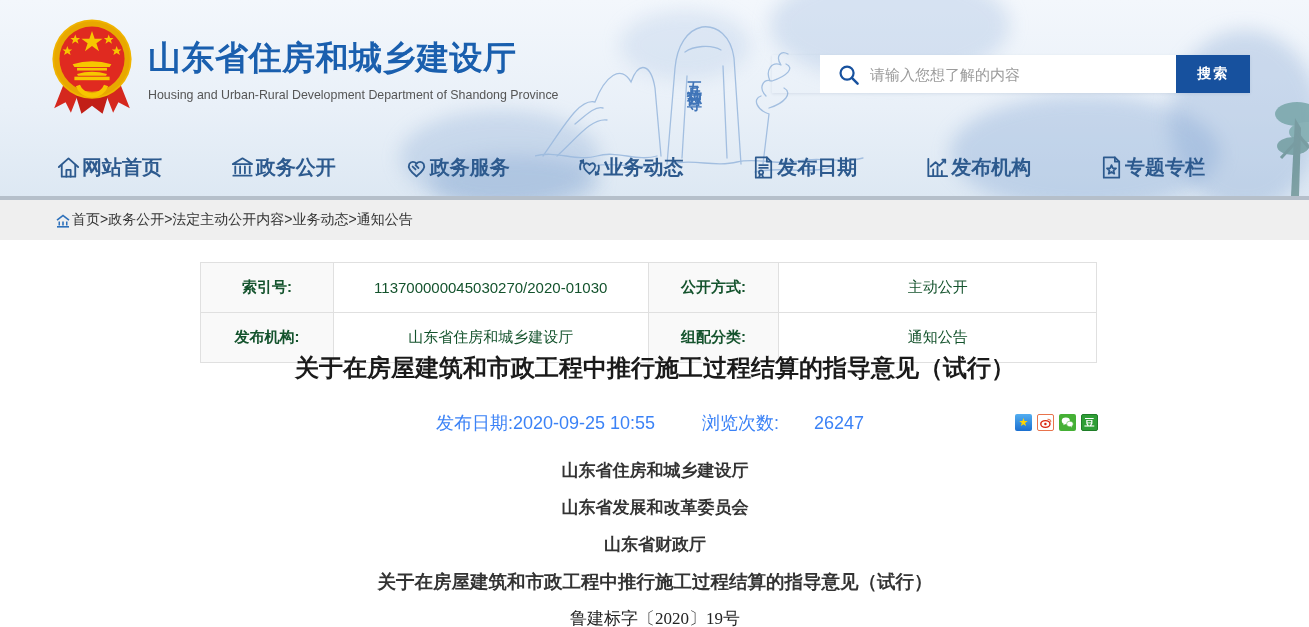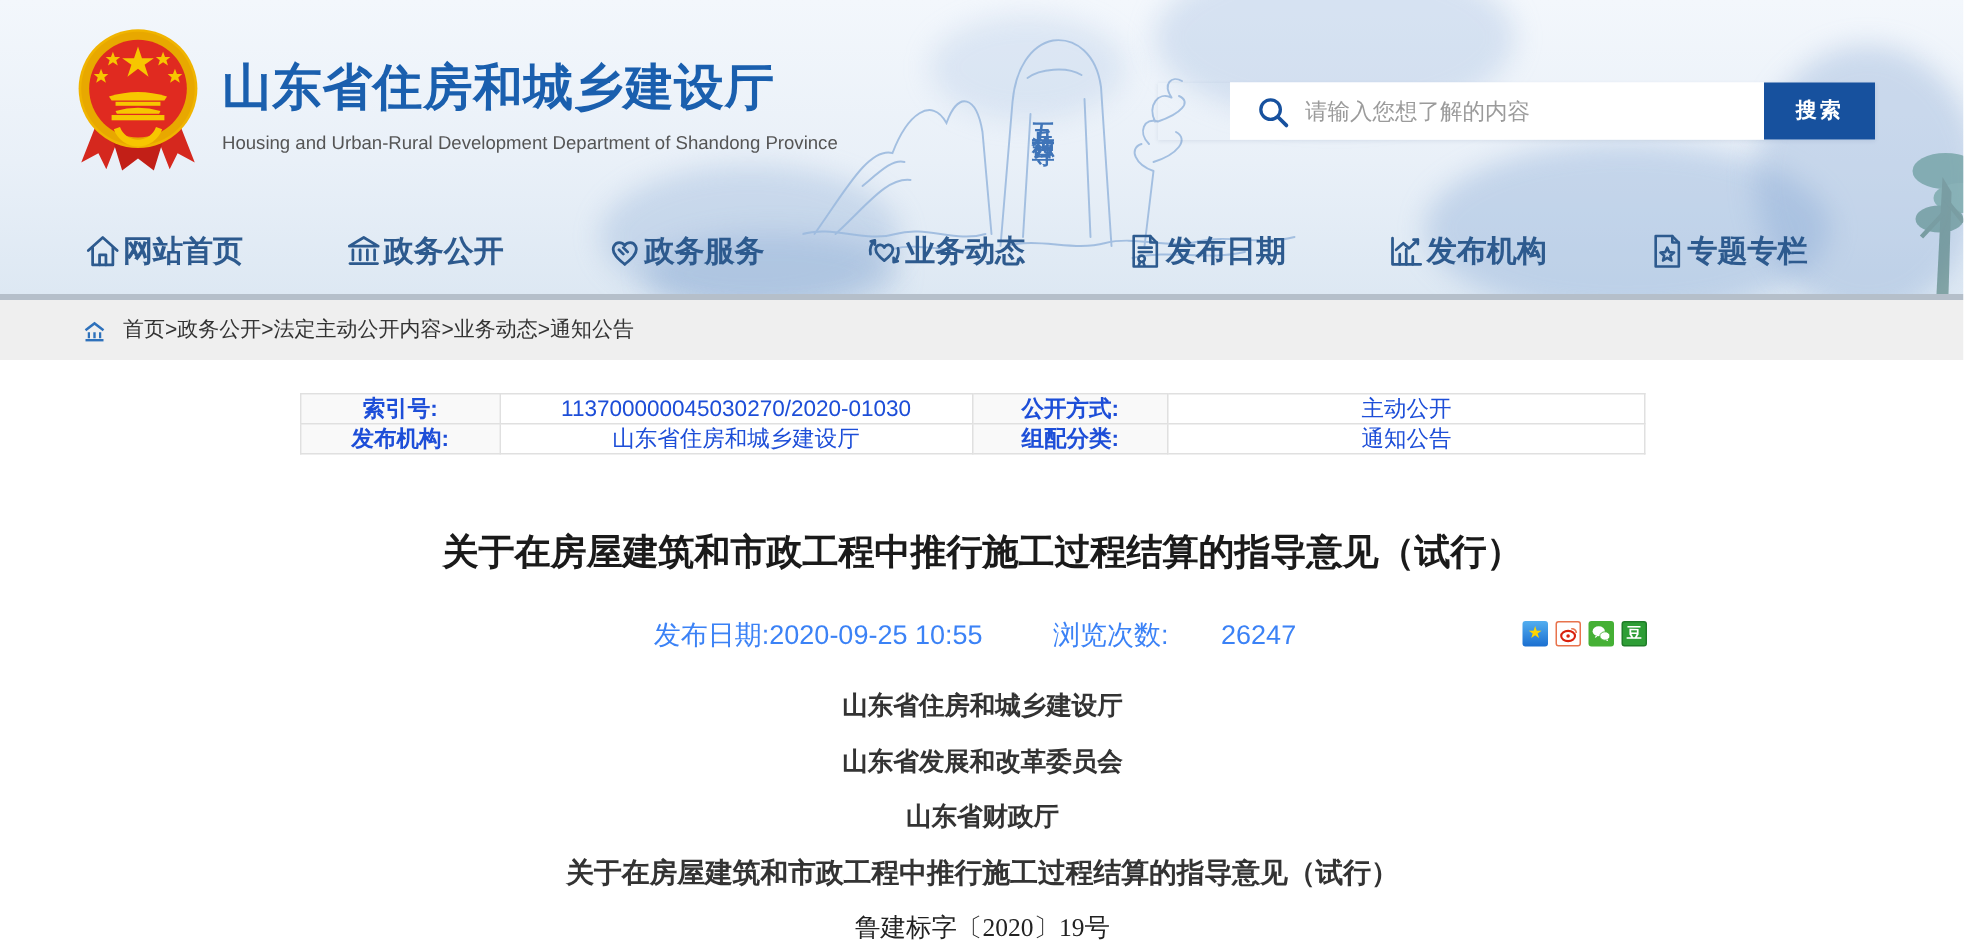--- a/index.html
+++ b/index.html
@@ -37,26 +37,26 @@
 
   .nav { position:absolute; left:55px; top:146px; width:1150px; height:42px;
          display:flex; justify-content:space-between; align-items:center; }
   .nav-item { display:flex; align-items:center; cursor:pointer; }
   .nav-item .label { font-size:20px; font-weight:bold; color:#2d5a8e; white-space:nowrap; }
 
   
   .header-divider { position:absolute; left:0; top:196px; width:1309px; height:4px; background:#b5bfca; }
   .breadcrumb-bar { position:absolute; left:0; top:200px; width:1309px; height:40px; background:#efefef;
                     display:flex; align-items:center; }
-  .breadcrumb { display:flex; align-items:center; gap:11px; margin-left:55px; cursor:pointer; }
+  .breadcrumb { display:flex; align-items:center; gap:1px; margin-left:55px; cursor:pointer; }
   .breadcrumb .crumb-text { font-size:14px; color:#333; }
 
   
   .info-table { position:absolute; left:200px; top:262px; width:897px; border-collapse:collapse; }
-  .info-table td { border:1px solid #e0e0e0; height:20px; text-align:center; font-size:15px; color:#1d4ed8; }
+  .info-table td { border:1px solid #e0e0e0; height:50px; text-align:center; font-size:15px; color:#14532d; }
   .info-table td.lbl { background:#f9f9f9; font-weight:bold; }
   .w1 { width:133px; } .w2 { width:315px; } .w3 { width:131px; } .w4 { width:318px; }
 
   .article-title { position:absolute; left:105px; top:352px; width:1100px; text-align:center;
                    font-size:24px; font-weight:bold; color:#1a1a1a; }
 
   .meta-row { position:absolute; left:200px; top:411px; width:900px; height:24px; }
   .meta-center { width:100%; text-align:center; font-size:18px; color:#3b82f6; line-height:24px; }
   .meta-date { margin-right:42px; }
   .meta-views-label { margin-right:30px; }

